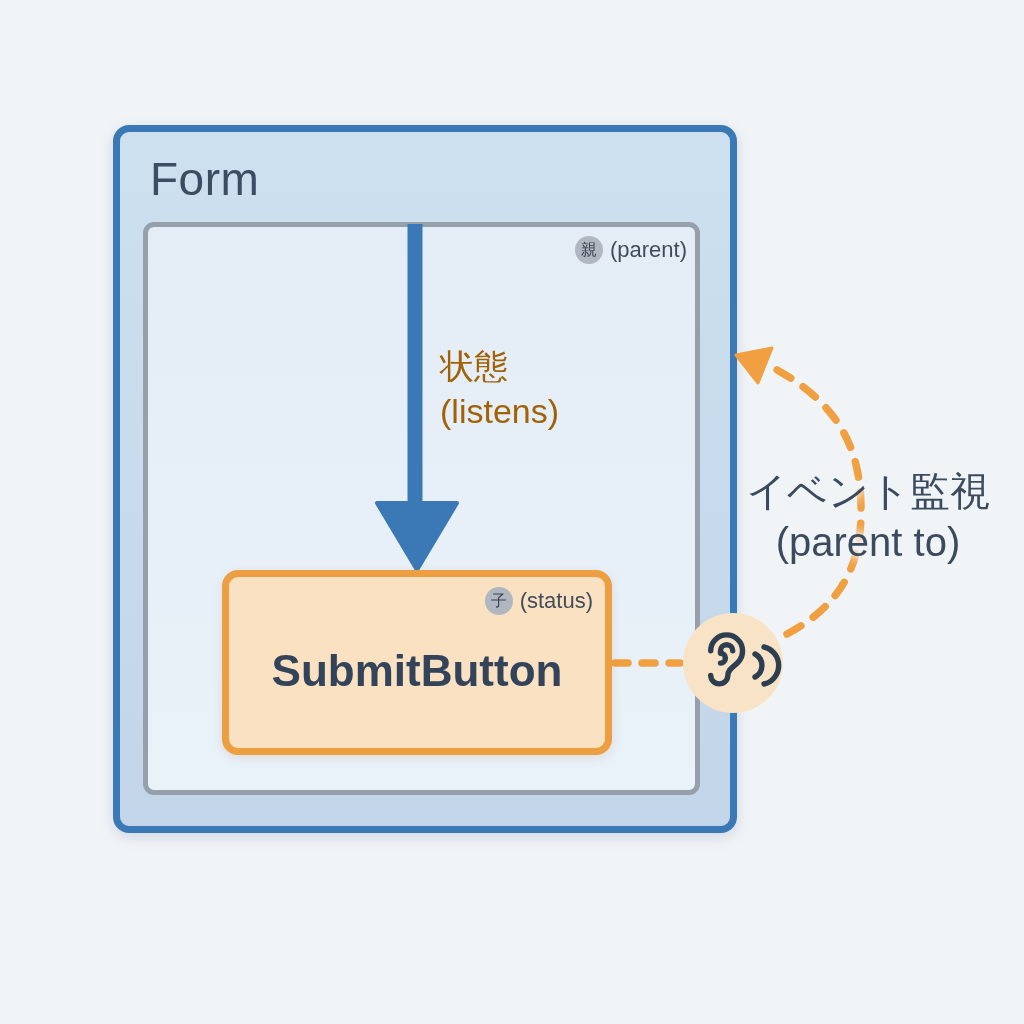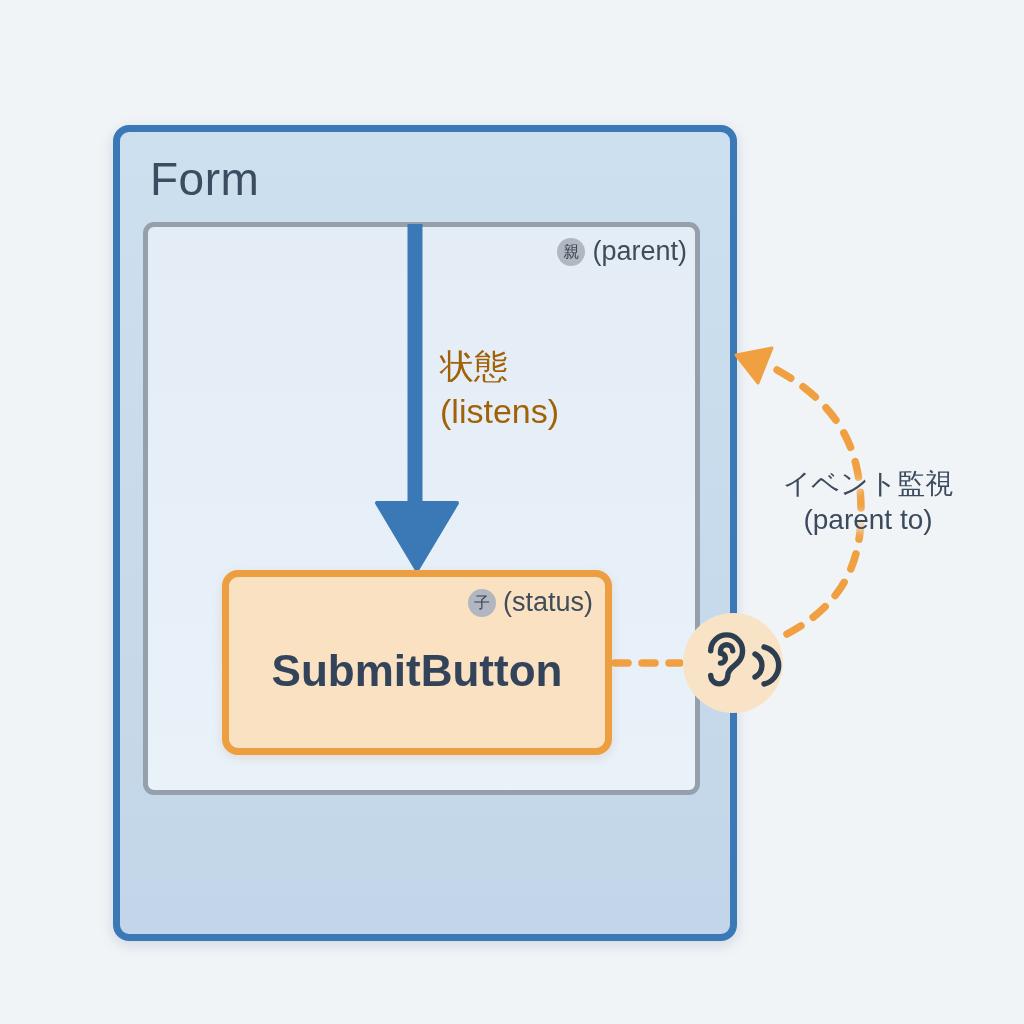--- a/index.html
+++ b/index.html
@@ -29,21 +29,21 @@
   }
   .canvas {
     position: relative;
     width: 1024px;
     height: 1024px;
     background: var(--background);
   }
   .form-box {
     position: absolute;
     left: 113px; top: 125px;
-    width: 624px; height: 816px;
+    width: 624px; height: 708px;
     border: 7px solid var(--form-border);
     border-radius: 16px;
     background: linear-gradient(180deg, var(--form-fill-top), var(--form-fill-bottom));
     box-shadow: 0 4px 14px rgba(58, 90, 130, 0.18);
     padding-left: 28px;
   }
   .form-title {
     position: absolute;
     left: 30px; top: 20px;
     font-size: 46px;
@@ -72,21 +72,21 @@
     align-items: center;
     justify-content: center;
     width: 28px; height: 28px;
     border-radius: 50%;
     background: var(--badge-fill);
     color: var(--badge-text);
     font-size: 16px;
     line-height: 1;
   }
   .badge-label {
-    font-size: 27px;
+    font-size: 22px;
     color: #414c5a;
   }
   .status-label {
     position: absolute;
     left: 440px; top: 344px;
     font-size: 34px;
     line-height: 1.32;
     color: #a16207;
     font-weight: 500;
   }
@@ -117,21 +117,21 @@
     background: var(--ear-circle);
     display: flex;
     align-items: center;
     justify-content: center;
   }
   .listener-label {
     position: absolute;
     left: 738px; top: 466px;
     width: 260px;
     text-align: center;
-    font-size: 28px;
+    font-size: 40px;
     line-height: 1.28;
     font-weight: 500;
     color: #3b4b5f;
     text-shadow: 0 0 6px var(--background), 0 0 10px var(--background), 0 0 14px var(--background);
   }
   .listener-label span { display: block; }
   .svg-overlay {
     position: absolute;
     inset: 0;
     width: 1024px; height: 1024px;

